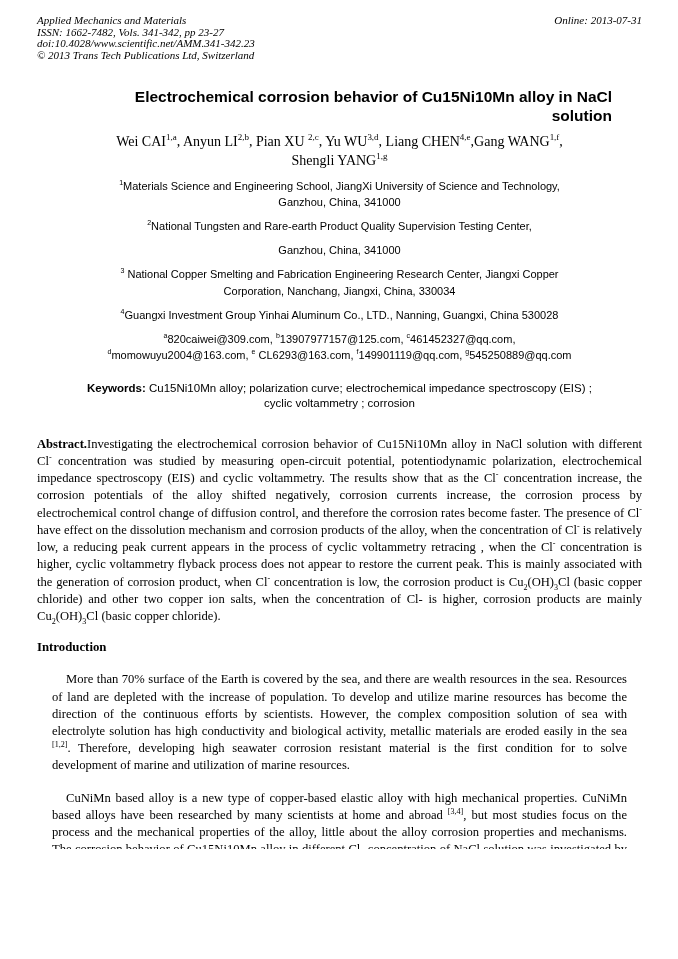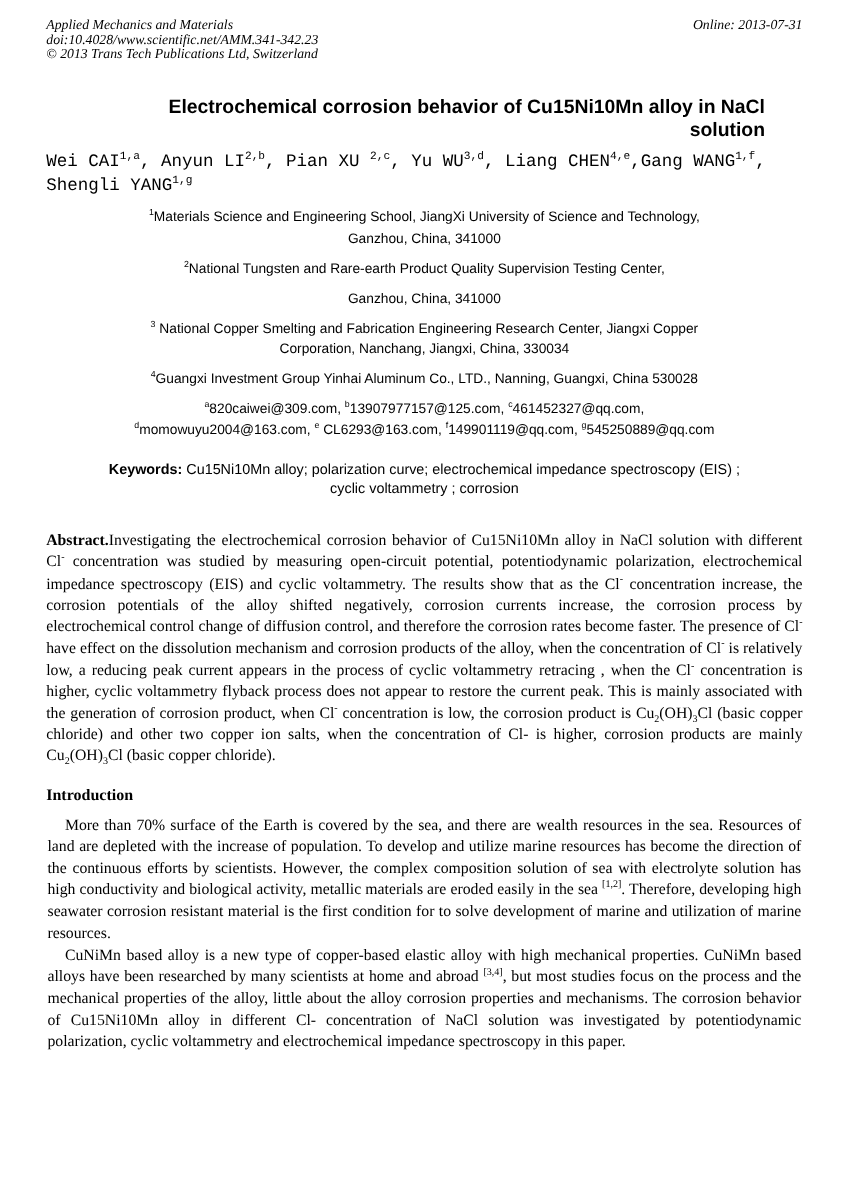--- a/index.html
+++ b/index.html
@@ -34,23 +34,24 @@
   .paper-title {
     margin: 26px 30px 0 30px;
     font-family: "Liberation Sans", sans-serif;
     font-weight: bold;
     font-size: 15.5px;
     line-height: 19px;
     text-align: right;
   }
   .author-line {
     margin: 7px 0 0 0;
-    font-family: Liberation Mono, monospace;
+    font-family: Liberation Serif, serif;
     font-size: 14px;
     line-height: 19px;
+    text-align: center;
   }
   .affiliation, .email-line {
     margin: 7.5px 0;
     font-family: "Liberation Sans", sans-serif;
     font-size: 11px;
     line-height: 16.5px;
     text-align: center;
   }
   .affiliations { margin-top: 5px; }
   sup { font-size: 0.64em; line-height: 0; vertical-align: super; }
@@ -73,35 +74,36 @@
     text-align: justify;
   }
   .section-heading {
     margin: 14px 0 7px 0;
     font-family: "Liberation Serif", serif;
     font-weight: bold;
     font-size: 12.8px;
     line-height: 17.2px;
   }
   .body-paragraph {
-    margin: 1px;
+    margin: 15px;
     font-family: "Liberation Serif", serif;
     font-size: 12.6px;
     line-height: 17.2px;
     text-align: justify;
     text-indent: 14px;
   }
 </style>
 </head>
 <body>
 
 <div class="page">
 
   <div class="journal-header">
     <div>Applied Mechanics and Materials</div>
+    <div>ISSN: 1662-7482, Vols. 341-342, pp 23-27</div>
     <div>doi:10.4028/www.scientific.net/AMM.341-342.23</div>
     <div>© 2013 Trans Tech Publications Ltd, Switzerland</div>
     <div class="online-date">Online: 2013-07-31</div>
   </div>
 
   <h1 class="paper-title"><span>Electrochemical corrosion behavior of Cu15Ni10Mn alloy in NaCl</span><br><span>solution</span></h1>
 
   <p class="author-line"><span>Wei CAI</span><sup>1,a</sup><span>, Anyun LI</span><sup>2,b</sup><span>, Pian XU </span><sup>2,c</sup><span>, Yu WU</span><sup>3,d</sup><span>, Liang CHEN</span><sup>4,e</sup><span>,Gang WANG</span><sup>1,f</sup><span>,</span><br><span>Shengli YANG</span><sup>1,g</sup></p>
 
   <div class="affiliations">

